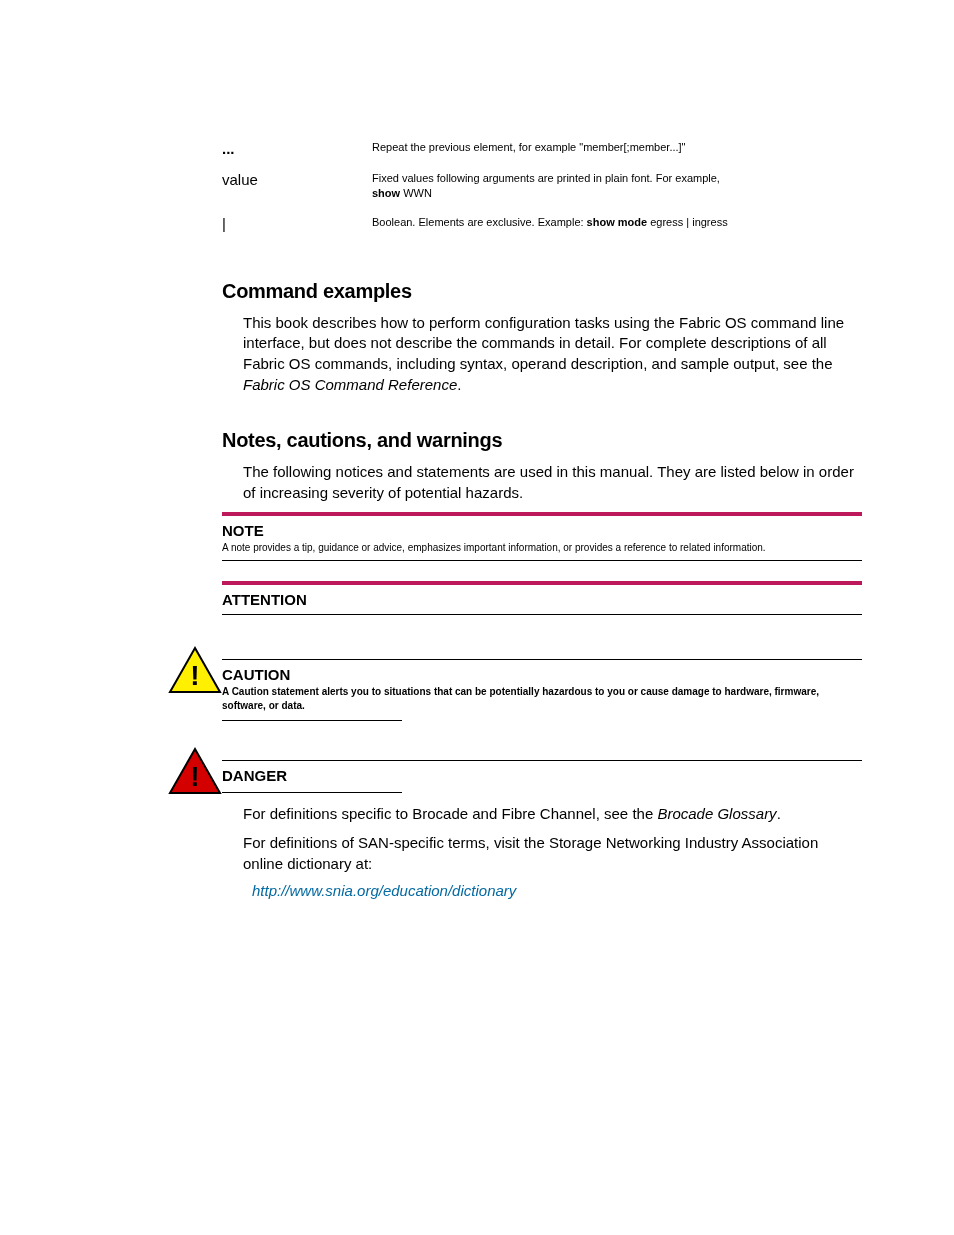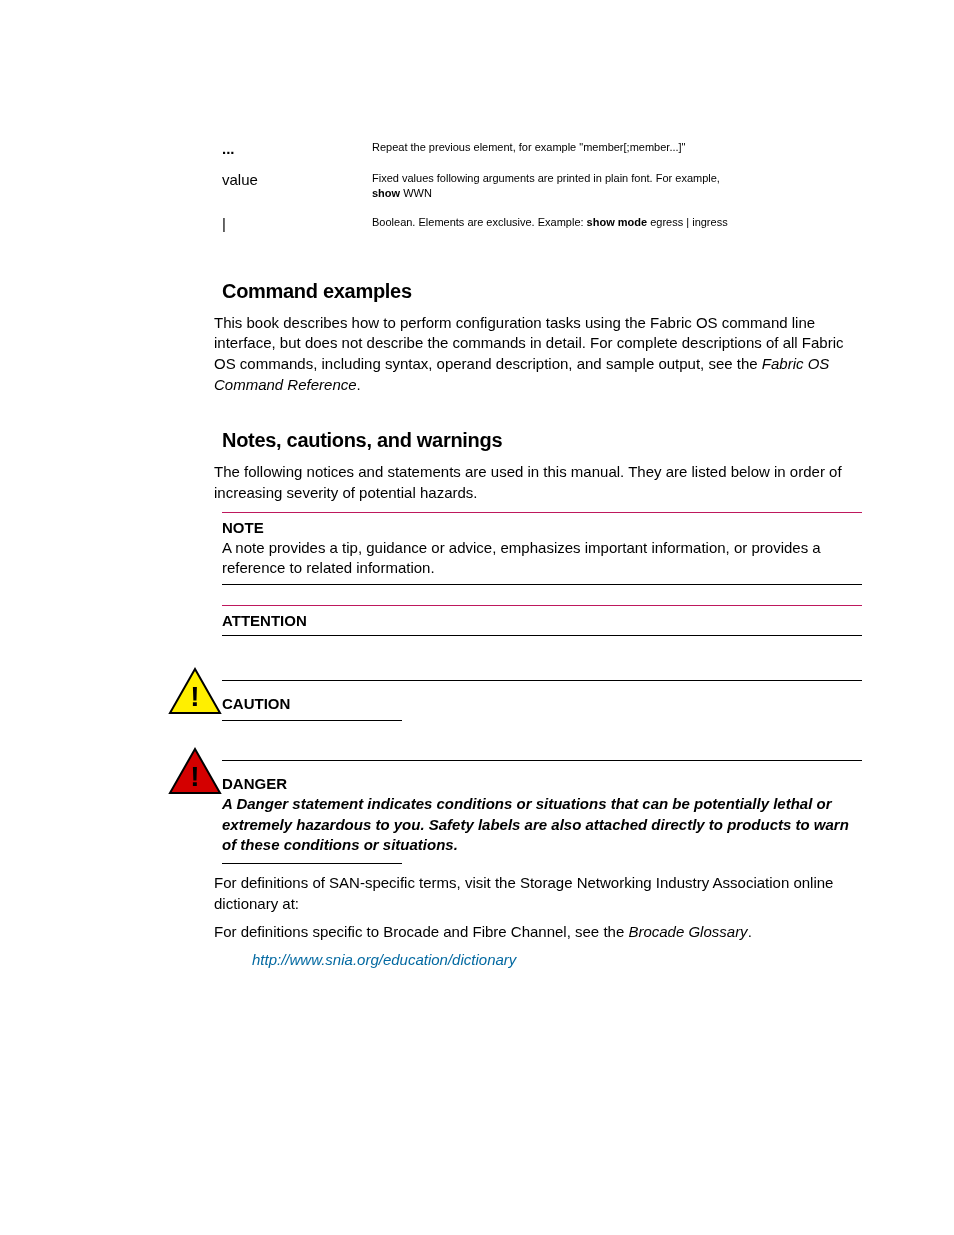--- a/index.html
+++ b/index.html
@@ -45,59 +45,59 @@
     font-family: "Arial Narrow", Arial, sans-serif;
     font-weight: bold;
     font-stretch: condensed;
     font-size: 20px;
     margin: 34px 0 10px 52px;
     letter-spacing: -0.3px;
   }
   p.body {
     font-size: 15px;
     line-height: 1.38;
-    margin: 8px 0 8px 44px;
+    margin: 8px 0 8px 73px;
   }
   em.ital { font-style: italic; }
   .notice {
     margin: 0 0 0 52px;
-    border-top: 1px solid #be185d;
+    border-top: 4px solid #be185d;
     border-bottom: 1px solid #000;
     padding: 4px 0 6px 0;
   }
   .notice-title {
     font-family: "Arial Narrow", Arial, sans-serif;
     font-weight: bold;
     font-stretch: condensed;
     font-size: 15px;
     margin: 2px 0;
   }
   .notice-body {
-    font-size: 15px;
+    font-size: 10px;
     line-height: 1.35;
   }
   .icon-row {
     display: flex;
     align-items: flex-start;
     margin-top: 24px;
   }
   .icon-cell {
     width: 70px;
     flex: 0 0 70px;
     display:flex;
     justify-content:center;
     margin-left: -10px;
   }
   .icon-content {
     flex: 1;
     margin-left: -8px;
   }
   .icon-content .notice-title {
     border-top: 1px solid #000;
-    padding-top: 14px;
+    padding-top: 6px;
   }
   .icon-content .notice-body {
     margin-bottom: 8px;
   }
   .icon-content .bottom-rule {
     border-top: 1px solid #000;
     width: 180px;
     height:1px;
     margin-top: 8px;
   }
@@ -157,39 +157,39 @@
 
   <div class="icon-row">
     <div class="icon-cell">
       <svg width="56" height="50" viewBox="0 0 56 50">
         <polygon points="28,3 53,47 3,47" fill="#ffef00" stroke="#000" stroke-width="2"></polygon>
         <text x="28" y="40" text-anchor="middle" font-size="28" font-weight="bold" font-family="Arial">!</text>
       </svg>
     </div>
     <div class="icon-content">
       <div class="notice-title" style="margin-top:14px;">CAUTION</div>
+      <div class="notice-body" style="font-weight:bold;">A Caution statement alerts you to situations that can be potentially hazardous to you or cause damage to hardware, firmware, software, or data.</div>
       <div class="bottom-rule"></div>
     </div>
   </div>
 
   <div class="icon-row">
     <div class="icon-cell">
       <svg width="56" height="50" viewBox="0 0 56 50">
         <polygon points="28,3 53,47 3,47" fill="#d40000" stroke="#000" stroke-width="2"></polygon>
         <text x="28" y="40" text-anchor="middle" font-size="28" font-weight="bold" font-family="Arial">!</text>
       </svg>
     </div>
     <div class="icon-content">
       <div class="notice-title" style="margin-top:14px;">DANGER</div>
-      <div class="notice-body danger-body">A Danger statement indicates conditions or situations that can be potentially lethal or extremely hazardous to you. Safety labels are also attached directly to products to warn of these conditions or situations.</div>
       <div class="bottom-rule"></div>
     </div>
   </div>
 
   <p class="body">
-    <span>For definitions of SAN-specific terms, visit the Storage Networking Industry Association online dictionary at:</span>
+    <span>For definitions specific to Brocade and Fibre Channel, see the </span><em class="ital">Brocade Glossary</em><span>.</span>
   </p>
   <p class="body">
-    <span>For definitions specific to Brocade and Fibre Channel, see the </span><em class="ital">Brocade Glossary</em><span>.</span>
+    <span>For definitions of SAN-specific terms, visit the Storage Networking Industry Association online dictionary at:</span>
   </p>
   <a class="link">http://www.snia.org/education/dictionary</a>
 
 </div>
 
 </body></html>

